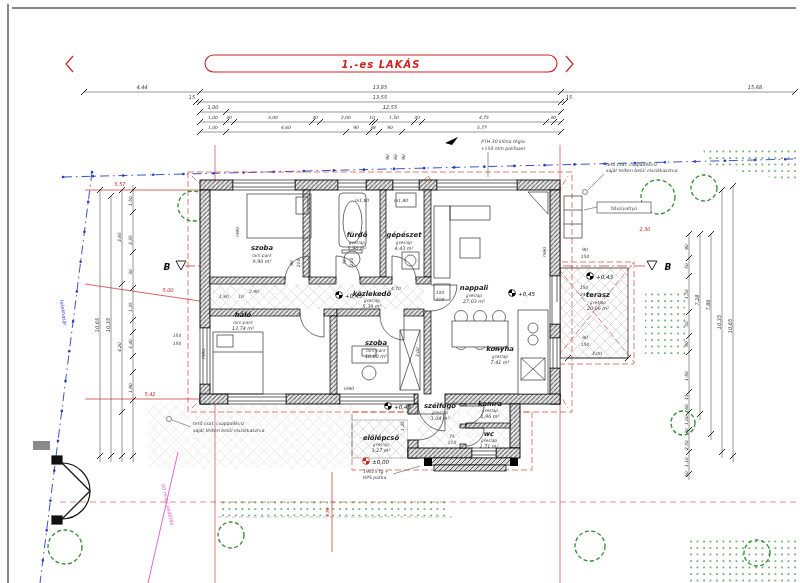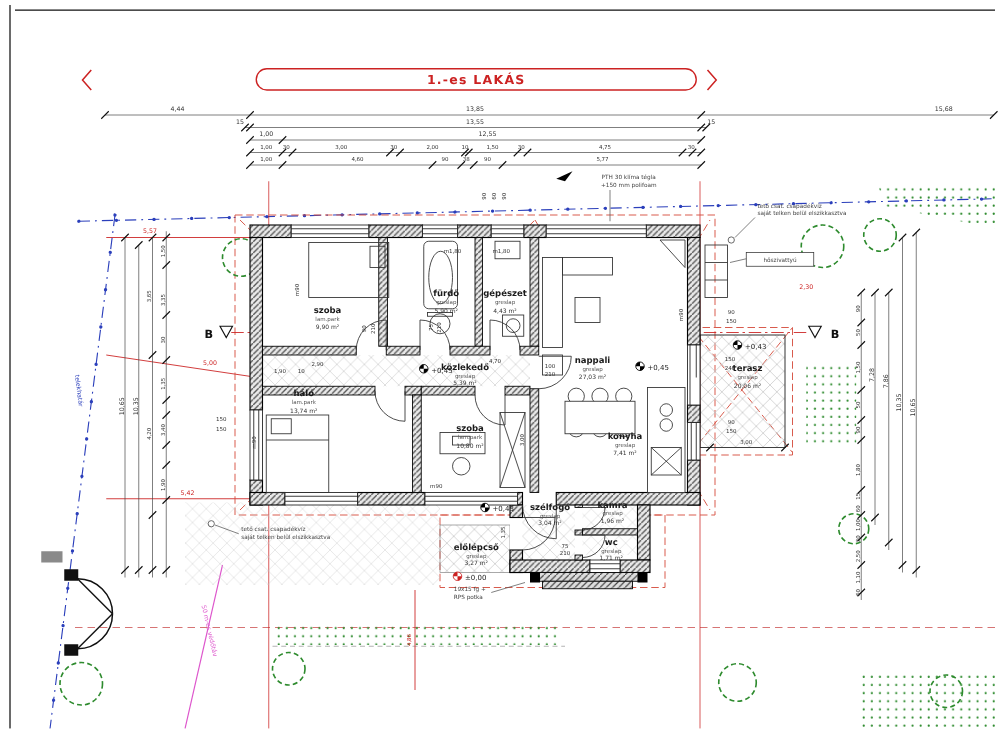--- a/index.html
+++ b/index.html
@@ -1,17 +1,17 @@
 <!DOCTYPE html>
 <html><head>
 <meta charset="utf-8">
 <style>
   html,body{margin:0;padding:0;background:#fff;}
   .canvas{position:relative;width:800px;height:583px;background:#fff;overflow:hidden;
-          font-family:"DejaVu Sans",sans-serif;}
+          font-family:"DejaVu Sans",sans-serif;font-style:italic;}
   svg{position:absolute;left:0;top:0;}
   text{font-family:"DejaVu Sans",sans-serif;fill:#333;}
   .ttl{font-size:10px;font-weight:bold;fill:#cc2222;letter-spacing:1px;}
   .rn{font-size:6.8px;font-weight:bold;fill:#1a1a1a;}
   .rf{font-size:4.4px;fill:#555;}
   .ra{font-size:4.8px;fill:#333;}
   .d{font-size:5px;fill:#333;}
   .d4{font-size:4.4px;fill:#333;}
   .red{fill:#cc2222;}
   .blue{fill:#2b3fbb;}

